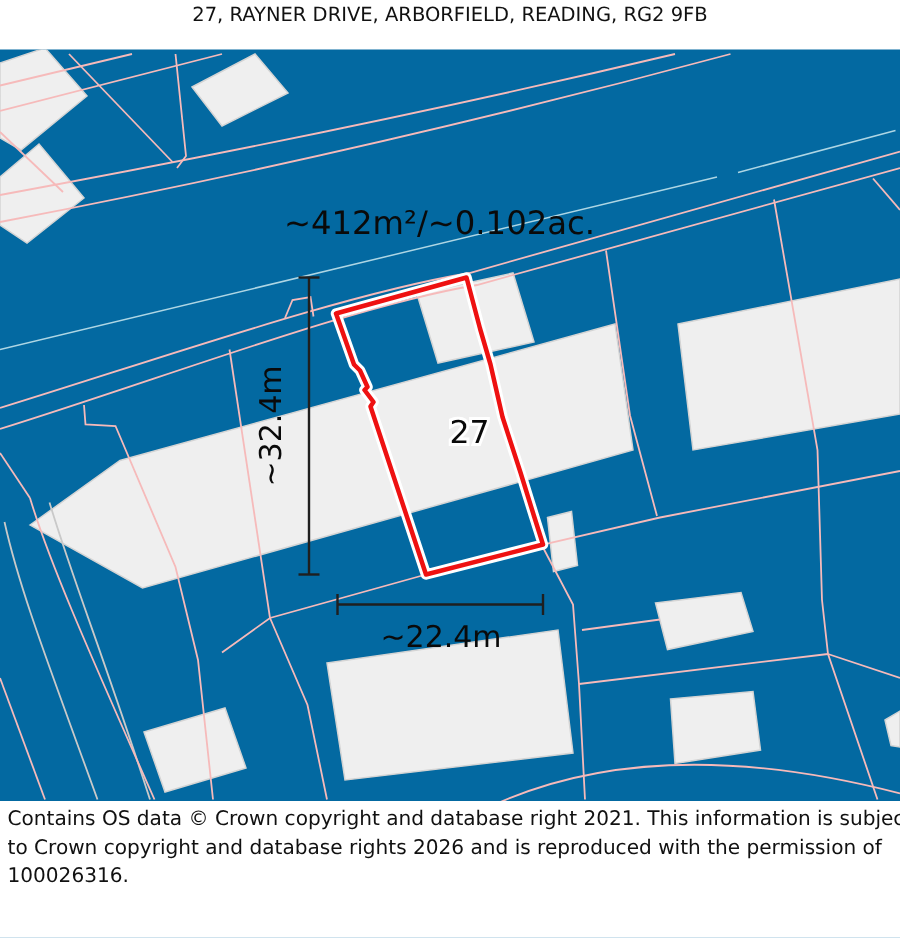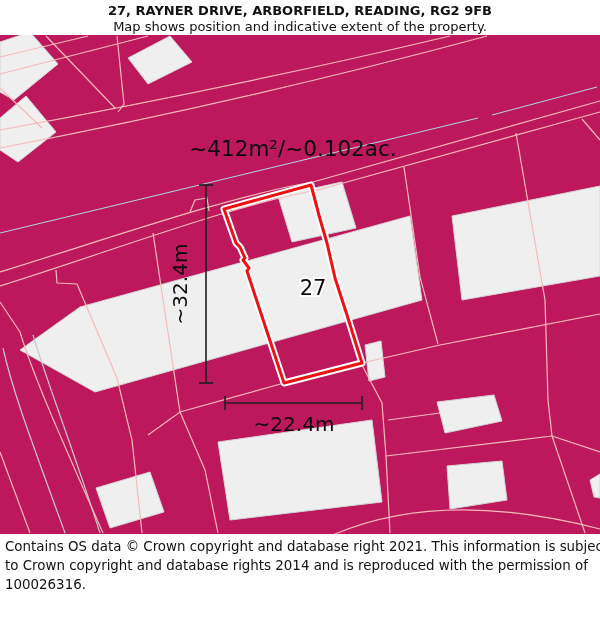--- a/index.html
+++ b/index.html
@@ -1,31 +1,30 @@
 <!DOCTYPE html>
 <html><head>
 <meta charset="utf-8">
 <style>
   html,body{margin:0;padding:0;background:#ffffff;}
   body{width:600px;height:625px;position:relative;font-family:"DejaVu Sans",sans-serif;color:#111;overflow:hidden;}
   .header{position:absolute;top:0;left:0;width:600px;text-align:center;background:#ffffff;z-index:3;}
-  .header .line1{font-size:13px;line-height:16px;margin-top:3px;color:#111;font-weight:bold;}
+  .header .line1{font-size:13px;line-height:16px;margin-top:3px;color:#111;}
   .header .line2{font-size:13px;line-height:16px;color:#111;}
-  .map-wrap{position:absolute;top:33px;left:0;width:600px;height:501px;z-index:1;background:#be185d;}
+  .map-wrap{position:absolute;top:33px;left:0;width:600px;height:501px;z-index:1;background:#0369a1;}
   svg text{font-family:"DejaVu Sans",sans-serif;}
   .footer{position:absolute;top:534px;left:0;width:600px;height:91px;background:#ffffff;z-index:3;}
   .footer .fline{font-size:13.4px;line-height:19.2px;color:#111;padding-left:5px;white-space:nowrap;}
   .footer .fline:first-child{margin-top:3px;}
 </style>
 </head>
 <body>
 
 <div class="header">
   <div class="line1">27, RAYNER DRIVE, ARBORFIELD, READING, RG2 9FB</div>
-  <div class="line2">Map shows position and indicative extent of the property.</div>
 </div>
 
 <div class="map-wrap">
 <svg width="600" height="501" viewBox="0 33 600 501" xmlns="http://www.w3.org/2000/svg">
 
   <g fill="#efefef" stroke="#d4d4d4" stroke-width="1">
     <polygon points="0,42 30,32 58,64 14,100 0,92"></polygon>
     <polygon points="0,118 26,96 56,132 18,162 0,150"></polygon>
     <polygon points="128,58 170,36 192,62 148,84"></polygon>
     <polygon points="278,196 342,182 356,228 292,242"></polygon>
@@ -95,15 +94,15 @@
     <text x="293" y="156" font-size="21.5" text-anchor="middle">~412m²/~0.102ac.</text>
     <text x="313" y="295" font-size="21" text-anchor="middle" stroke="#ffffff" stroke-width="4" paint-order="stroke">27</text>
     <text x="187" y="284" font-size="20" text-anchor="middle" transform="rotate(-90 187 284)">~32.4m</text>
     <text x="294" y="431" font-size="20" text-anchor="middle">~22.4m</text>
   </g>
 </svg>
 </div>
 
 <div class="footer">
   <div class="fline">Contains OS data © Crown copyright and database right 2021. This information is subject</div>
-  <div class="fline">to Crown copyright and database rights 2014 and is reproduced with the permission of</div>
+  <div class="fline">to Crown copyright and database rights 2026 and is reproduced with the permission of</div>
   <div class="fline">100026316.</div>
 </div>
 
 </body></html>

